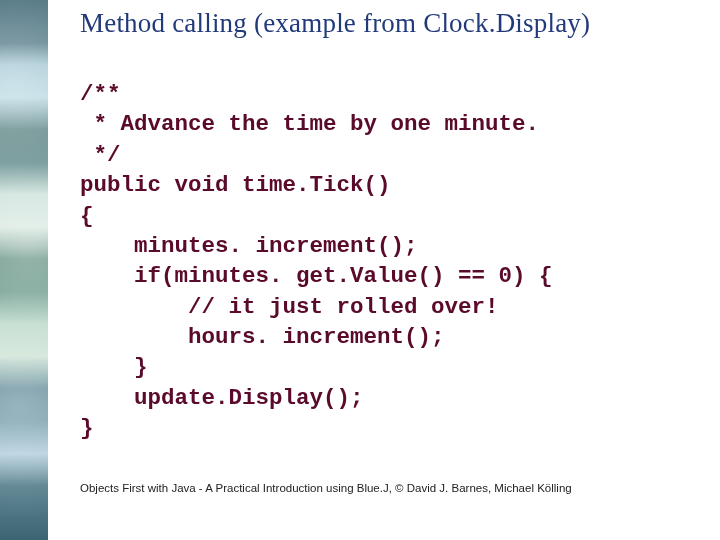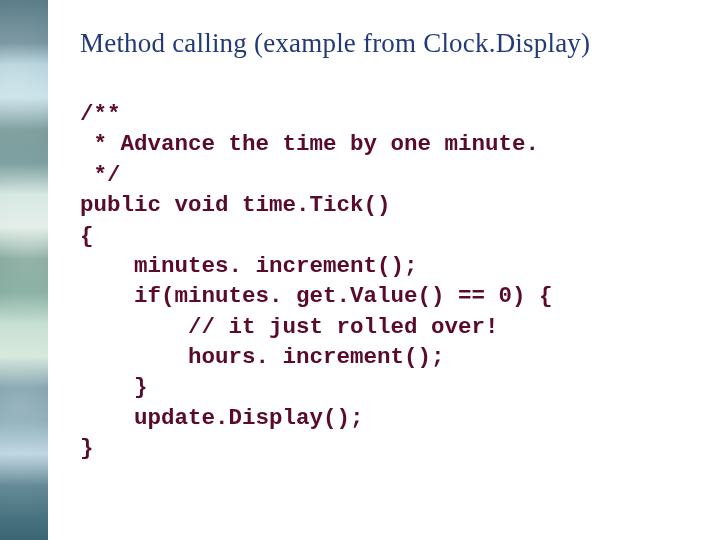--- a/index.html
+++ b/index.html
@@ -30,21 +30,21 @@
     position:absolute; left:0; top:0; width:100%; height:100%;
     background:
       radial-gradient(circle at 30% 15%, rgba(255,255,255,0.4) 0%, transparent 30%),
       radial-gradient(circle at 60% 45%, rgba(255,255,255,0.3) 0%, transparent 25%),
       radial-gradient(circle at 40% 75%, rgba(255,255,255,0.3) 0%, transparent 28%);
   }
   .slide {
     position: absolute;
     left: 0; top: 0;
     width: 720px; height: 540px;
-    padding: 28px 40px 20px 80px;
+    padding: 8px 40px 20px 80px;
   }
   .title {
     font-size: 27px;
     color: #223a7a;
     font-weight: normal;
     margin-bottom: 40px;
     letter-spacing: 0.2px;
   }
   .code {
     font-family: 'Courier New', Courier, monospace;
@@ -75,13 +75,14 @@
  */
 public void time.Tick()
 {
     minutes. increment();
     if(minutes. get.Value() == 0) {
         // it just rolled over!
         hours. increment();
     }
     update.Display();
 }</div>
+  <div class="footer">Objects First with Java - A Practical Introduction using Blue.J, © David J. Barnes, Michael Kölling</div>
 </div>
 
 </body></html>

